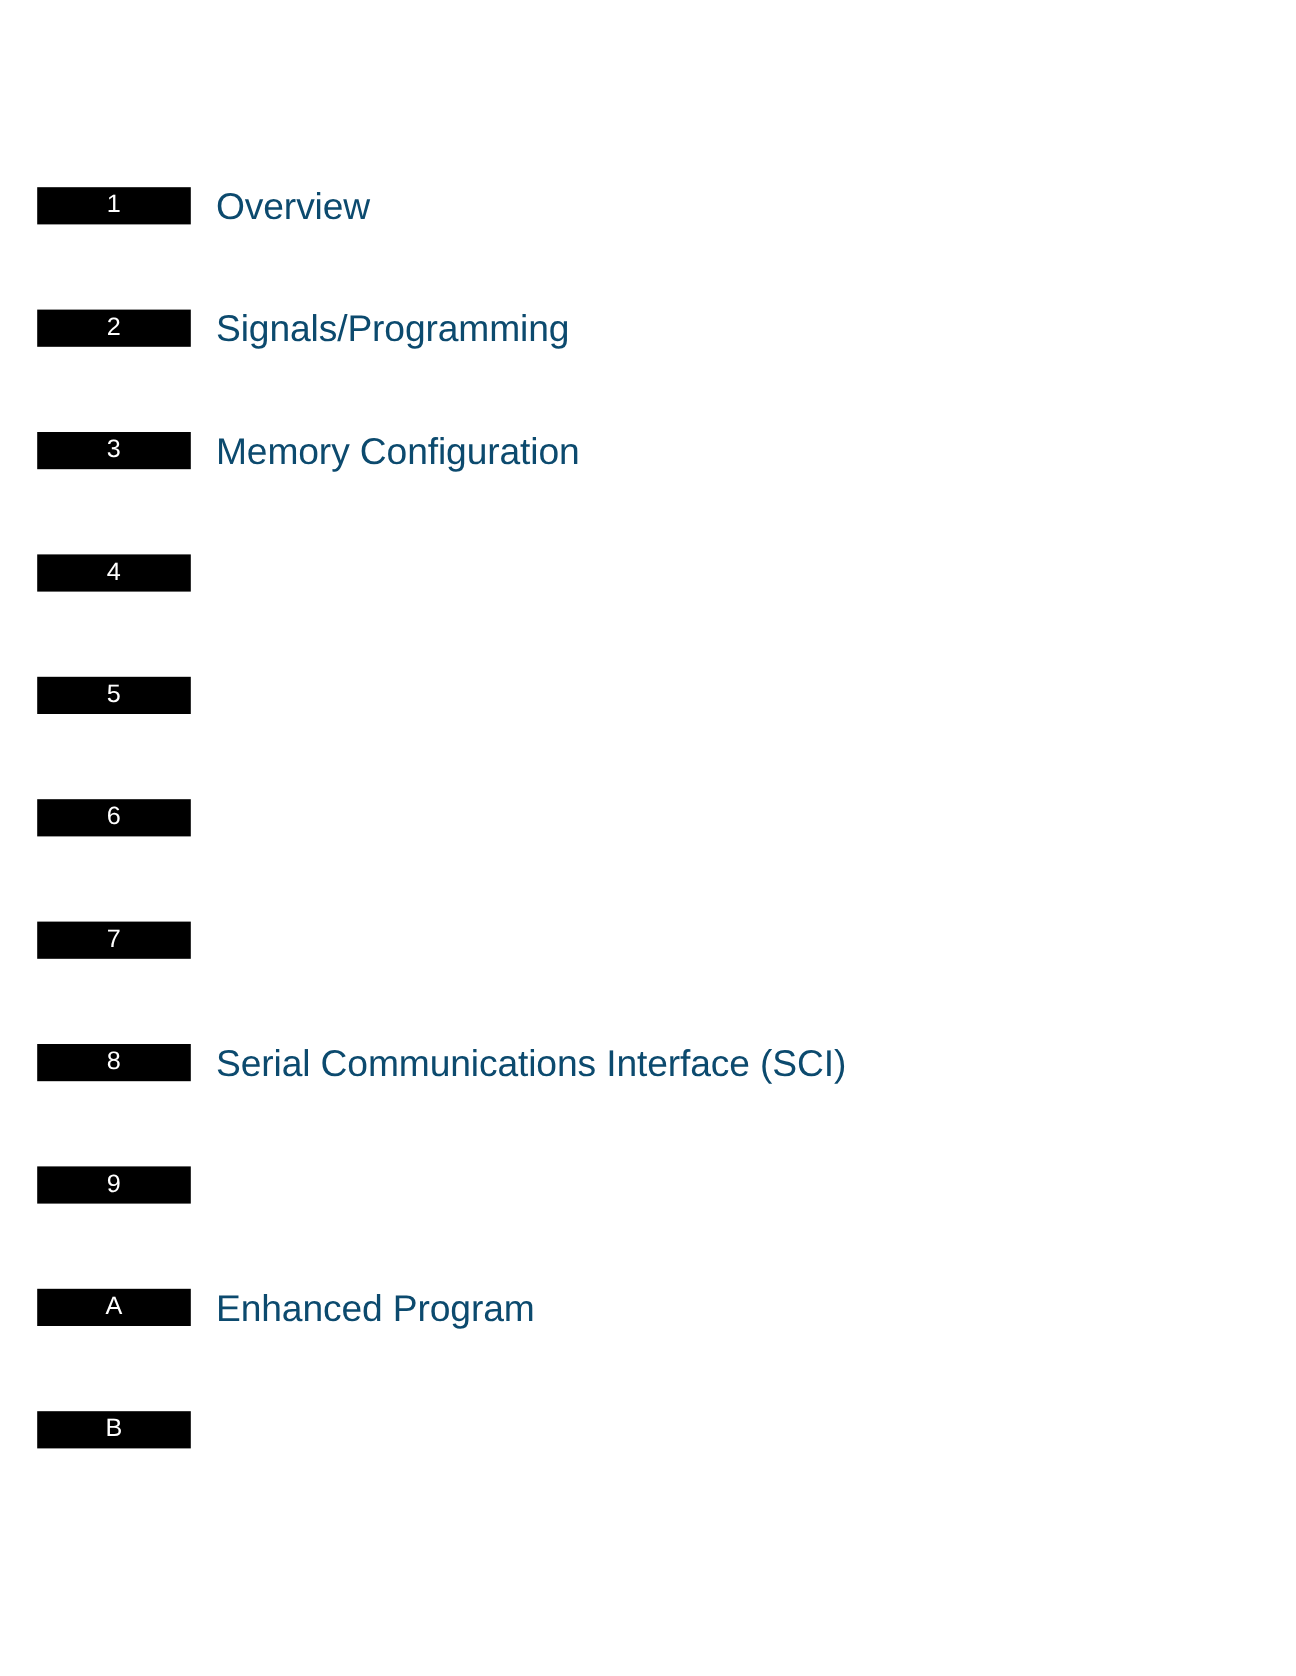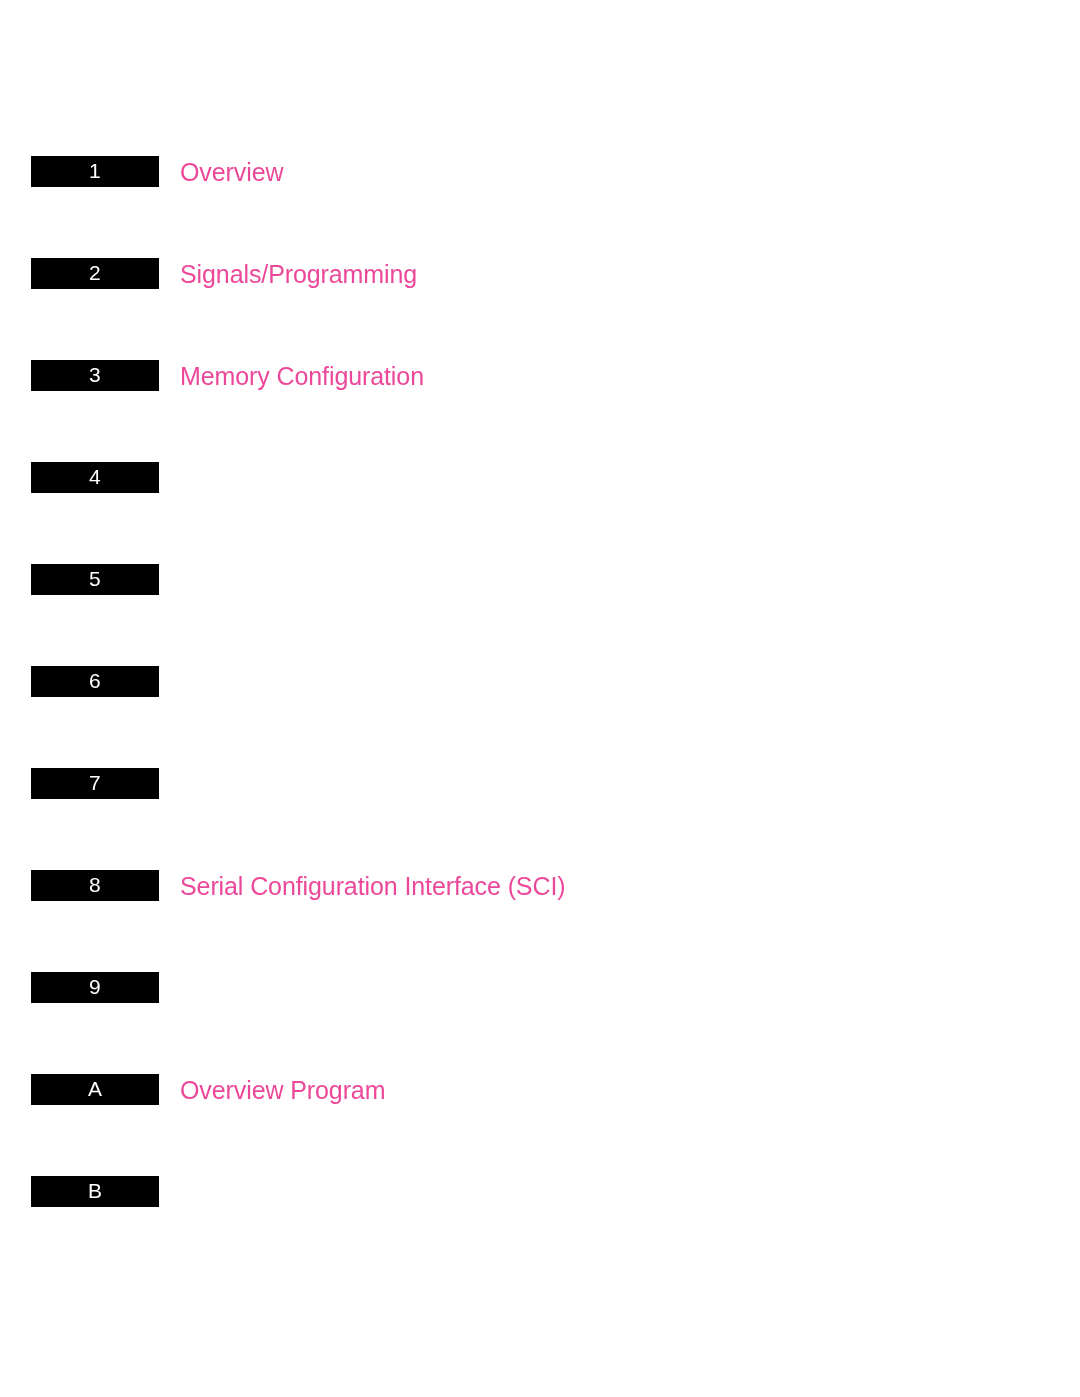--- a/index.html
+++ b/index.html
@@ -66,23 +66,23 @@
     display: block;
     position: relative;
     top: -1px;
   }
 
   .chapter-title {
     position: absolute;
     left: 180px;
     top: 50%;
     transform: translateY(-50%);
-    color: #ec4899;
+    color: #0c4a6e;
     font-family: "Liberation Sans", sans-serif;
-    font-size: 25px;
+    font-size: 31px;
     line-height: 31px;
     font-weight: 400;
     white-space: nowrap;
     letter-spacing: -0.1px;
   }
 </style>
 </head>
 <body>
 
 <div id="page">
@@ -130,34 +130,34 @@
     <div class="chapter-row">
       <div class="tab-box">
         <span class="tab-number">7</span>
       </div>
     </div>
 
     <div class="chapter-row">
       <div class="tab-box">
         <span class="tab-number">8</span>
       </div>
-      <div class="chapter-title">Serial Configuration Interface (SCI)</div>
+      <div class="chapter-title">Serial Communications Interface (SCI)</div>
     </div>
 
     <div class="chapter-row">
       <div class="tab-box">
         <span class="tab-number">9</span>
       </div>
     </div>
 
     <div class="chapter-row">
       <div class="tab-box">
         <span class="tab-number">A</span>
       </div>
-      <div class="chapter-title">Overview Program</div>
+      <div class="chapter-title">Enhanced Program</div>
     </div>
 
     <div class="chapter-row">
       <div class="tab-box">
         <span class="tab-number">B</span>
       </div>
     </div>
 
   </div>
 </div>

